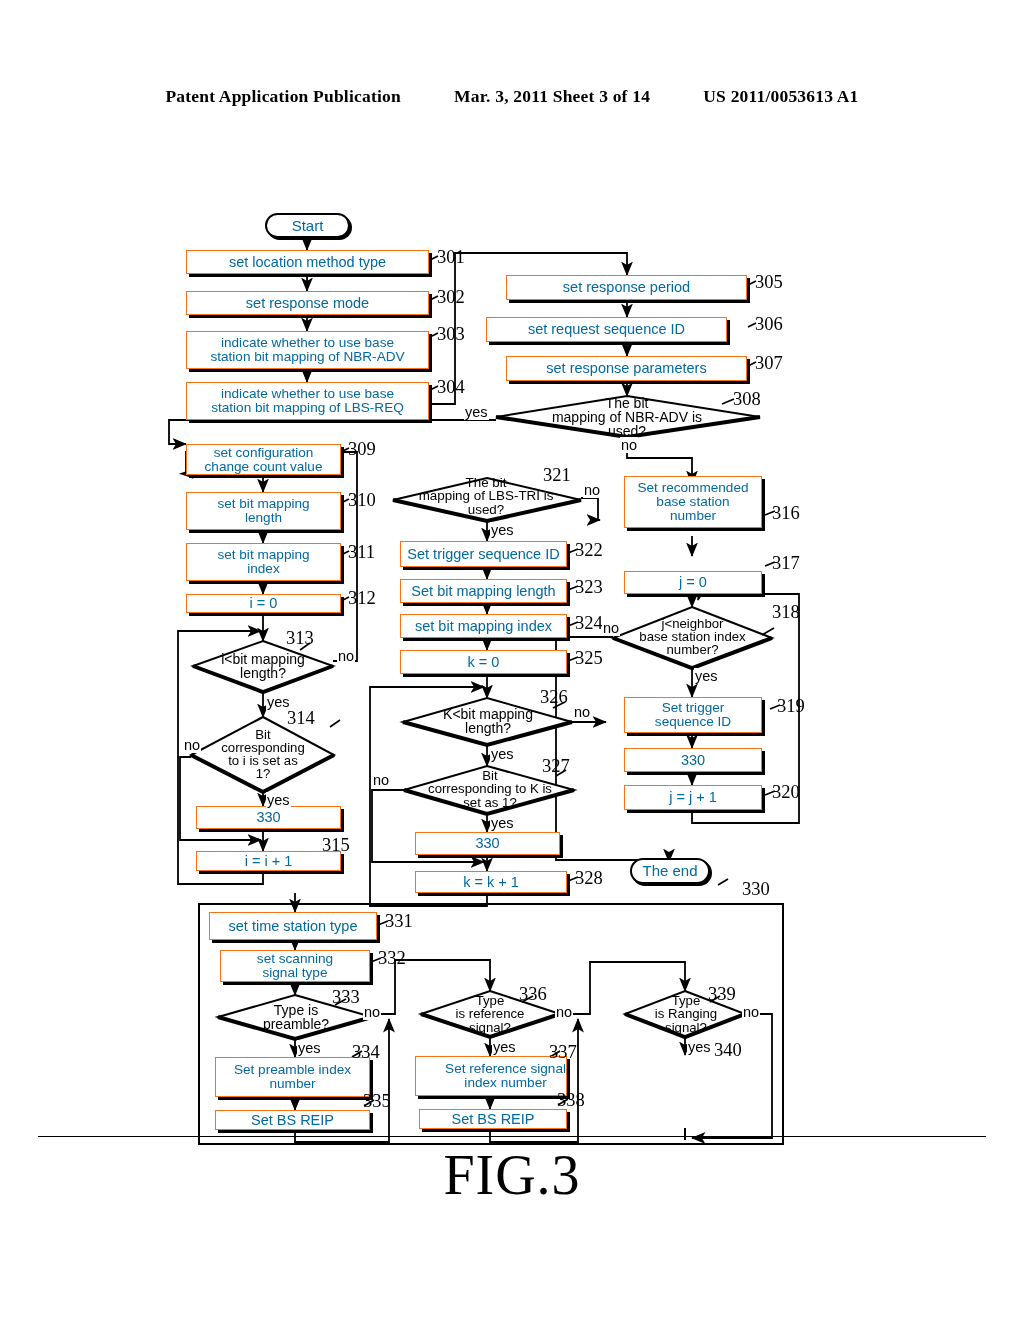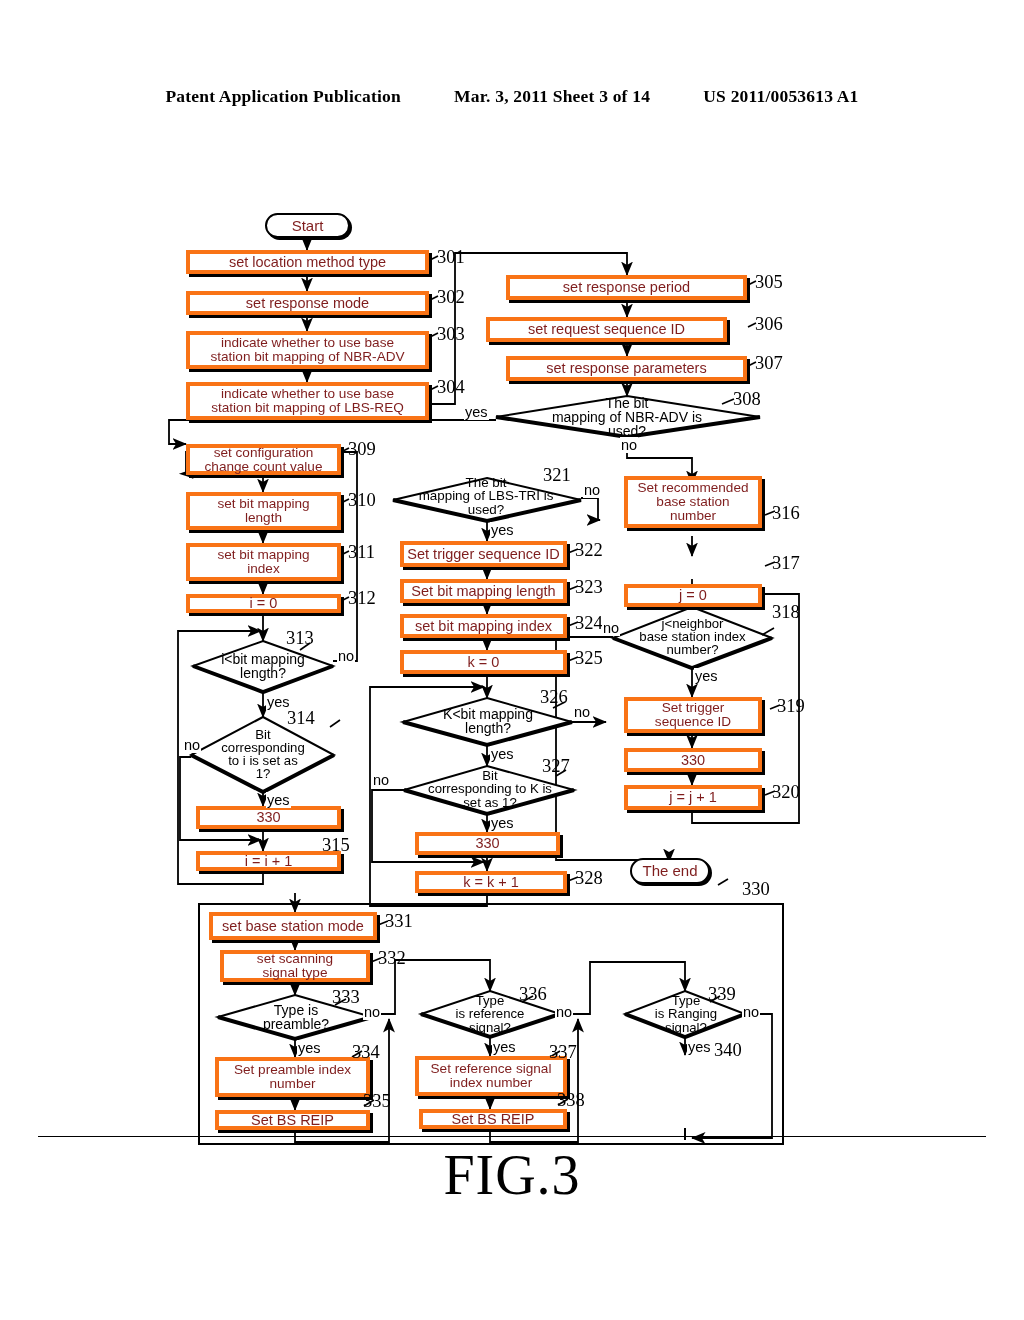--- a/index.html
+++ b/index.html
@@ -57,28 +57,28 @@
 
   
   .node {
     position: absolute;
     box-sizing: border-box;
     display: flex;
     align-items: center;
     justify-content: center;
     text-align: center;
     font-family: "Liberation Sans", sans-serif;
-    color: #7f1d1d;
+    color: #0369a1;
     line-height: 1.02;
     white-space: pre-line;
     z-index: 3;
     pointer-events: auto;
   }
   .proc {
-    border: 4px solid #f97316;
+    border: 1px solid #f97316;
     background: #fff;
     box-shadow: 3px 3px 0 #000;
     font-size: 14.5px;
   }
   .proc.small { font-size: 13.6px; }
   .term {
     border: 2.5px solid #000;
     background: #fff;
     border-radius: 16px;
     box-shadow: 2px 2px 0 #000;
@@ -378,21 +378,21 @@
 </div>
 <div class="node proc" style="left:196px; top:851px; width:145px; height:20px;">
   <span>i = i + 1</span>
 </div>
 
 <div class="node proc small" style="left:624px; top:476px; width:138px; height:52px;">
   <span>Set recommended
 base station
 number</span>
 </div>
-<div class="node proc" style="left:624px; top:584px; width:138px; height:23px;">
+<div class="node proc" style="left:624px; top:571px; width:138px; height:23px;">
   <span>j = 0</span>
 </div>
 <div class="node proc small" style="left:624px; top:697px; width:138px; height:36px;">
   <span>Set trigger
 sequence ID</span>
 </div>
 <div class="node proc" style="left:624px; top:748px; width:138px; height:24px;">
   <span>330</span>
 </div>
 <div class="node proc" style="left:624px; top:785px; width:138px; height:25px;">
@@ -412,34 +412,34 @@
   <span>k = 0</span>
 </div>
 <div class="node proc" style="left:415px; top:832px; width:145px; height:23px;">
   <span>330</span>
 </div>
 <div class="node proc" style="left:415px; top:871px; width:152px; height:22px;">
   <span>k = k + 1</span>
 </div>
 
 <div class="node proc" style="left:209px; top:912px; width:168px; height:28px;">
-  <span>set base station mode</span>
+  <span>set time station type</span>
 </div>
 <div class="node proc small" style="left:220px; top:950px; width:150px; height:32px;">
   <span>set scanning
 signal type</span>
 </div>
 <div class="node proc small" style="left:215px; top:1057px; width:155px; height:40px;">
   <span>Set preamble index
 number</span>
 </div>
 <div class="node proc" style="left:215px; top:1110px; width:155px; height:20px;">
   <span>Set BS REIP</span>
 </div>
-<div class="node proc small" style="left:415px; top:1056px; width:152px; height:40px;">
+<div class="node proc small" style="left:415px; top:1056px; width:152px; height:40px;justify-content:flex-end;">
   <span>Set reference signal
 index number</span>
 </div>
 <div class="node proc" style="left:419px; top:1109px; width:148px; height:20px;">
   <span>Set BS REIP</span>
 </div>
 
 <div class="dec-label" style="left:532px; top:396px; width:190px; height:42px;">
   <span>The bit
 mapping of NBR-ADV is

